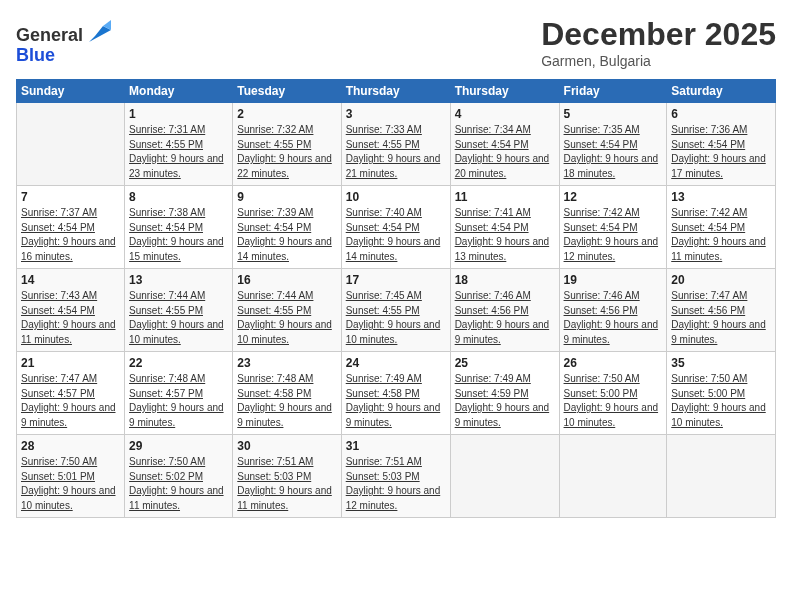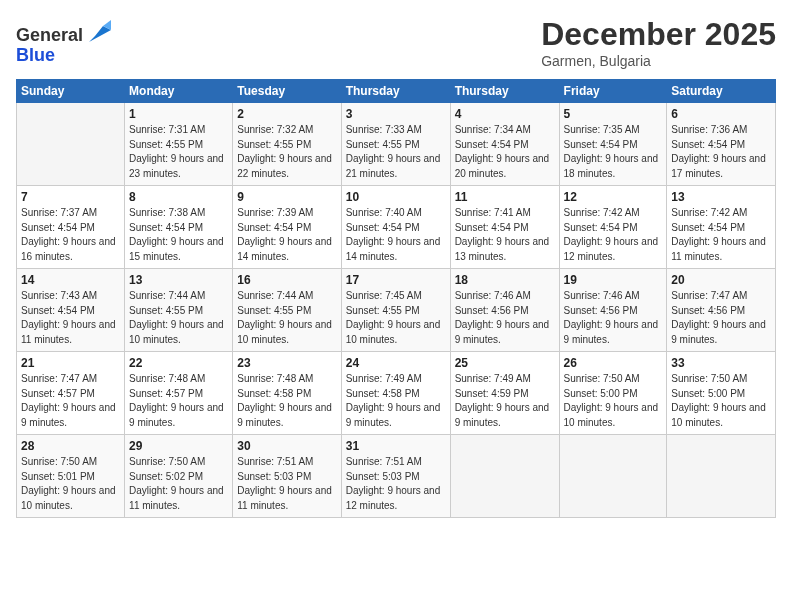--- a/index.html
+++ b/index.html
@@ -81,20 +81,21 @@
     .day-num {
       font-weight: bold;
       font-size: 12px;
       margin-bottom: 2px;
       color: #222;
     }
     .day-info {
       color: #333;
       font-size: 10px;
       line-height: 1.45;
+      text-decoration: underline;
     }
     td.empty {
       background: #f5f5f5 !important;
     }
   </style>
 </head>
 <body>
 
 <div class="container">
   <div class="header">
@@ -235,21 +236,21 @@
           </td>
           <td>
             <div class="day-num">25</div>
             <div class="day-info">Sunrise: 7:49 AM<br>Sunset: 4:59 PM<br>Daylight: 9 hours and 9 minutes.</div>
           </td>
           <td>
             <div class="day-num">26</div>
             <div class="day-info">Sunrise: 7:50 AM<br>Sunset: 5:00 PM<br>Daylight: 9 hours and 10 minutes.</div>
           </td>
           <td>
-            <div class="day-num">33</div>
+            <div class="day-num">35</div>
             <div class="day-info">Sunrise: 7:50 AM<br>Sunset: 5:00 PM<br>Daylight: 9 hours and 10 minutes.</div>
           </td>
         </tr>
         <tr>
           <td>
             <div class="day-num">28</div>
             <div class="day-info">Sunrise: 7:50 AM<br>Sunset: 5:01 PM<br>Daylight: 9 hours and 10 minutes.</div>
           </td>
           <td>
             <div class="day-num">29</div>

